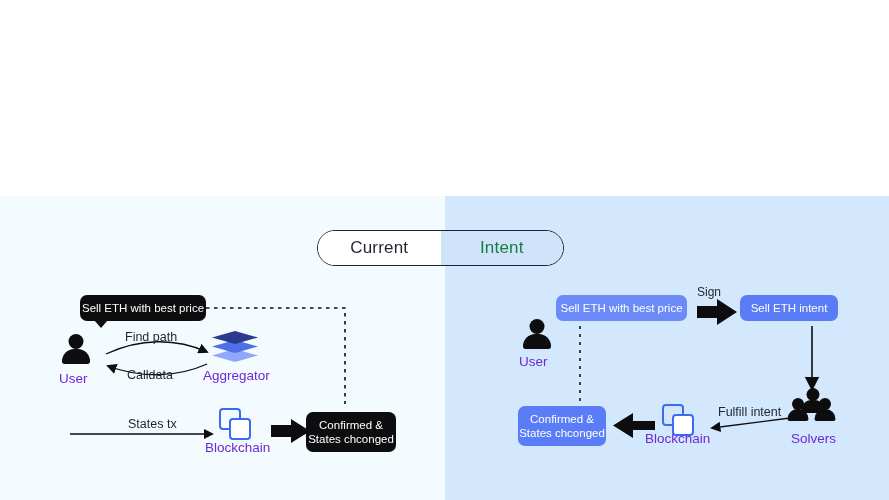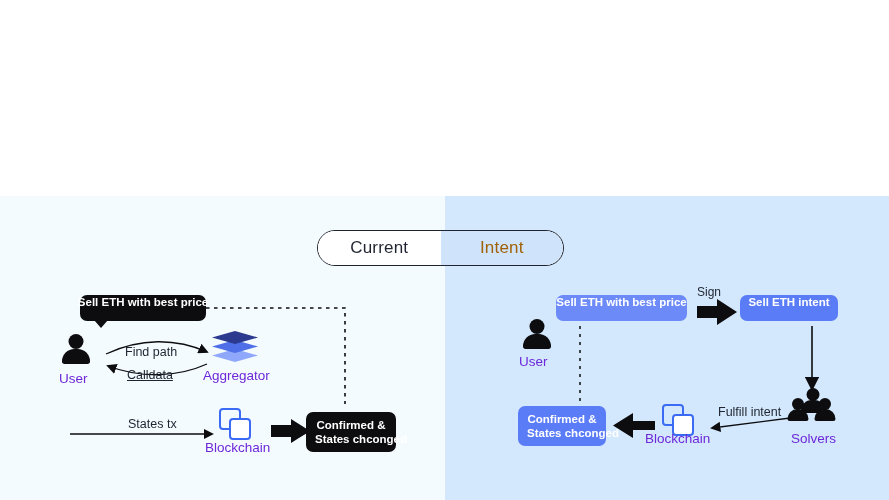--- a/index.html
+++ b/index.html
@@ -29,31 +29,31 @@
     display: flex;
     z-index: 6;
   }
   .toggle-seg {
     flex: 1 1 50%;
     display: flex; align-items: center; justify-content: center;
     font-size: 17px;
     letter-spacing: .2px;
   }
   .toggle-seg.left  { color: #1f2430; background: #ffffff; }
-  .toggle-seg.right { color: #a16207; background: #cfe4fb; border-radius: 0 18px 18px 0; }
+  .toggle-seg.right { color: #15803d; background: #cfe4fb; border-radius: 0 18px 18px 0; }
 
   
   .lbl { position: absolute; font-size: 12.5px; color: #1f2430; white-space: nowrap; }
   .lbl-name { position: absolute; font-size: 13.5px; color: #6d28d9; white-space: nowrap; }
 
   .chip {
     position: absolute;
-    display: flex; justify-content: center;
+    display: flex; align-items: center; justify-content: center;
     border-radius: 7px;
-    font-size: 11.5px; font-weight: bold;
+    font-size: 11.5px; font-weight: normal;
     text-align: center;
     line-height: 1.25;
     padding: 0 9px;
     white-space: nowrap;
   }
   .chip-dark { background: #0d0d0f; color: #ffffff; }
   .chip-blue { background: #5b7cf7; color: #ffffff; }
   .chip-blue-soft { background: #6c8bf8; color: #ffffff; }
 
   .chip-tail::after {
@@ -154,22 +154,22 @@
   </div>
   <div class="lbl-name" style="left:59px; top:355px;">User</div>
 
   <div class="layers" style="left:212px; top:315px;">
     <div class="layer l3"></div>
       <div class="layer l2"></div>
       <div class="layer l1"></div>
   </div>
   <div class="lbl-name" style="left:203px; top:352px;">Aggregator</div>
 
-  <div class="lbl" style="left:125px; top:314px;margin-top:15px;">Find path</div>
-  <div class="lbl" style="left:127px; top:352px;text-decoration:underline;">Calldata</div>
+  <div class="lbl" style="left:125px; top:314px;">Find path</div>
+  <div class="lbl" style="left:127px; top:352px;">Calldata</div>
   <div class="lbl" style="left:128px; top:401px;">States tx</div>
 
   <div class="blocks" style="left:219px; top:392px;">
     <div class="sq back"></div>
       <div class="sq front"></div>
   </div>
   <div class="lbl-name" style="left:205px; top:424px;">Blockchain</div>
 
   <div class="chip chip-dark" style="left:306px; top:396px; width:90px; height:40px; flex-direction:column;">
     <span>Confirmed &amp;</span>

